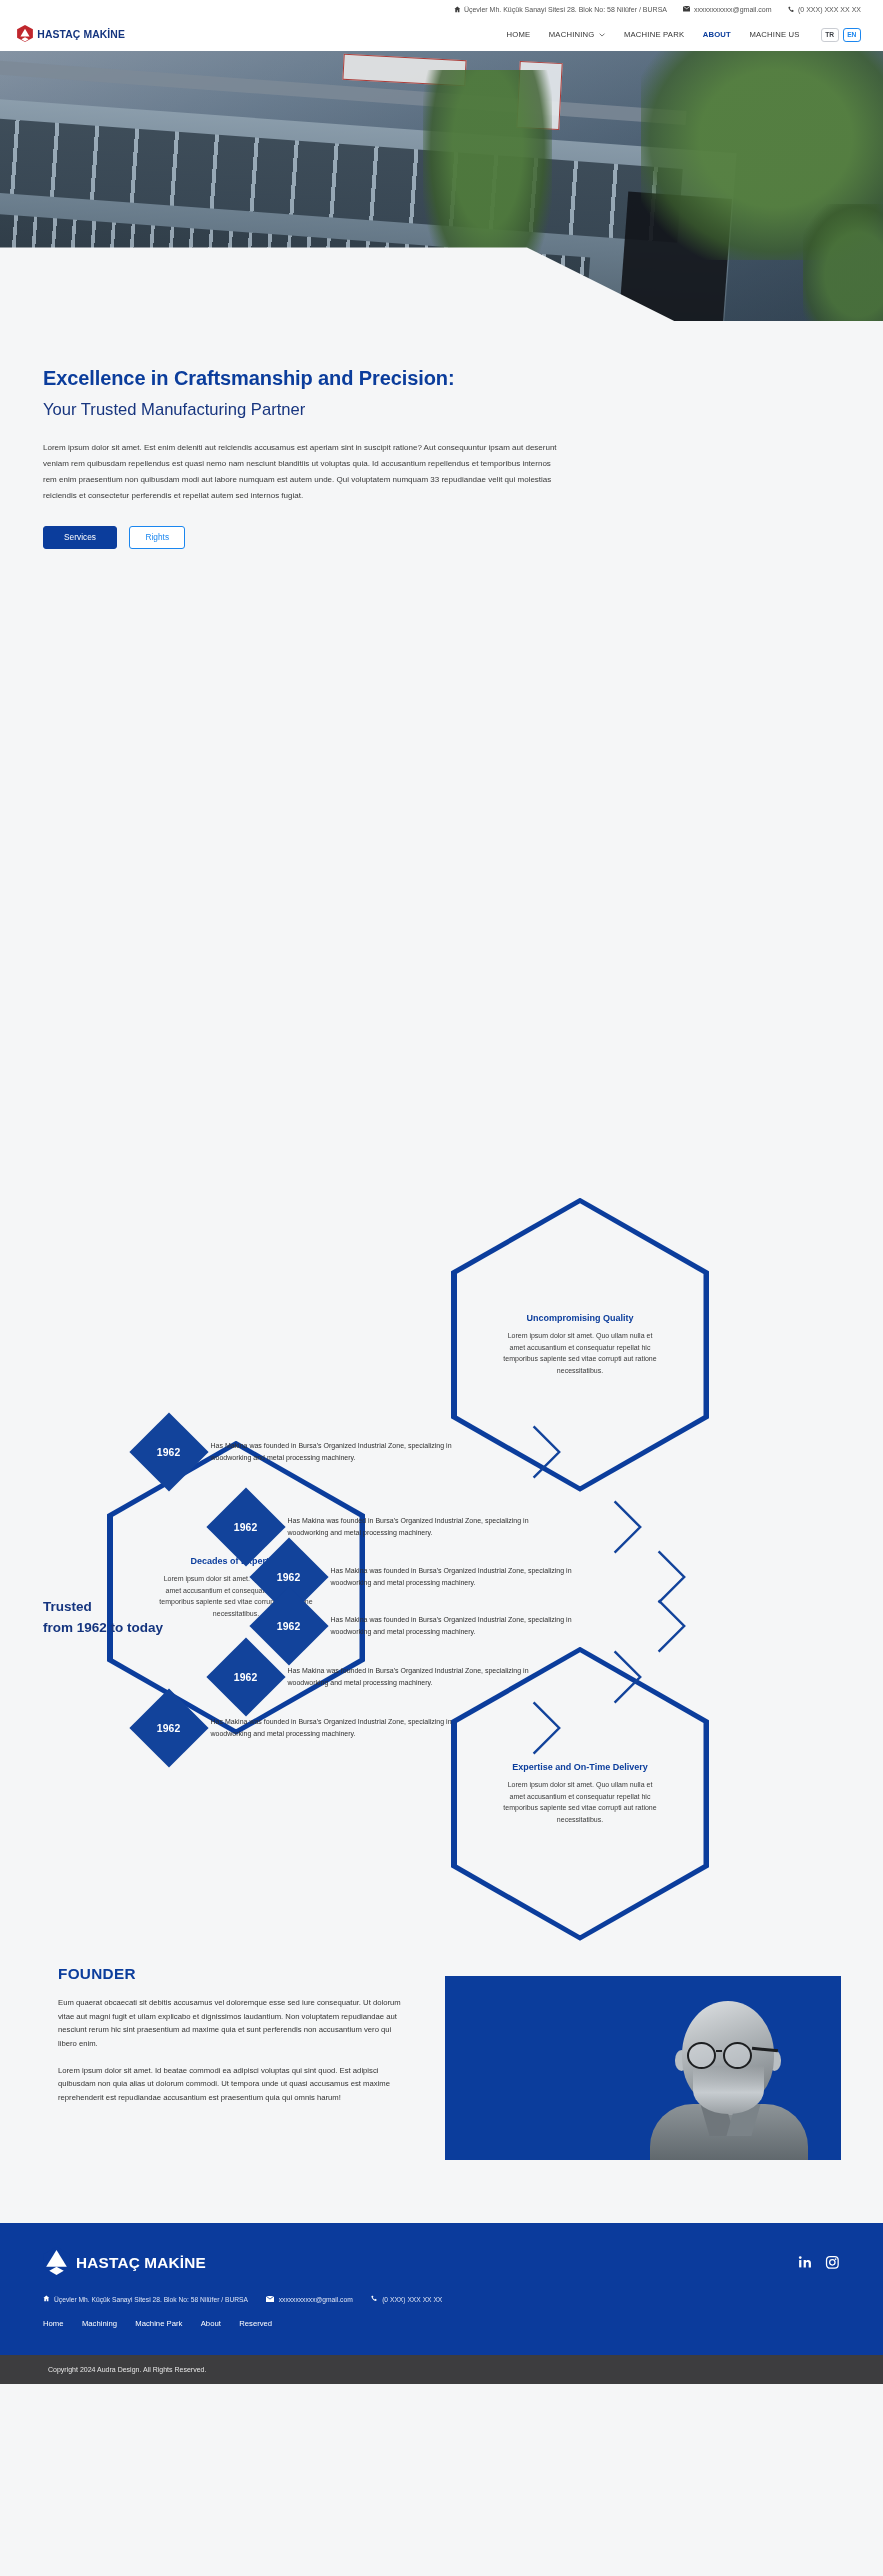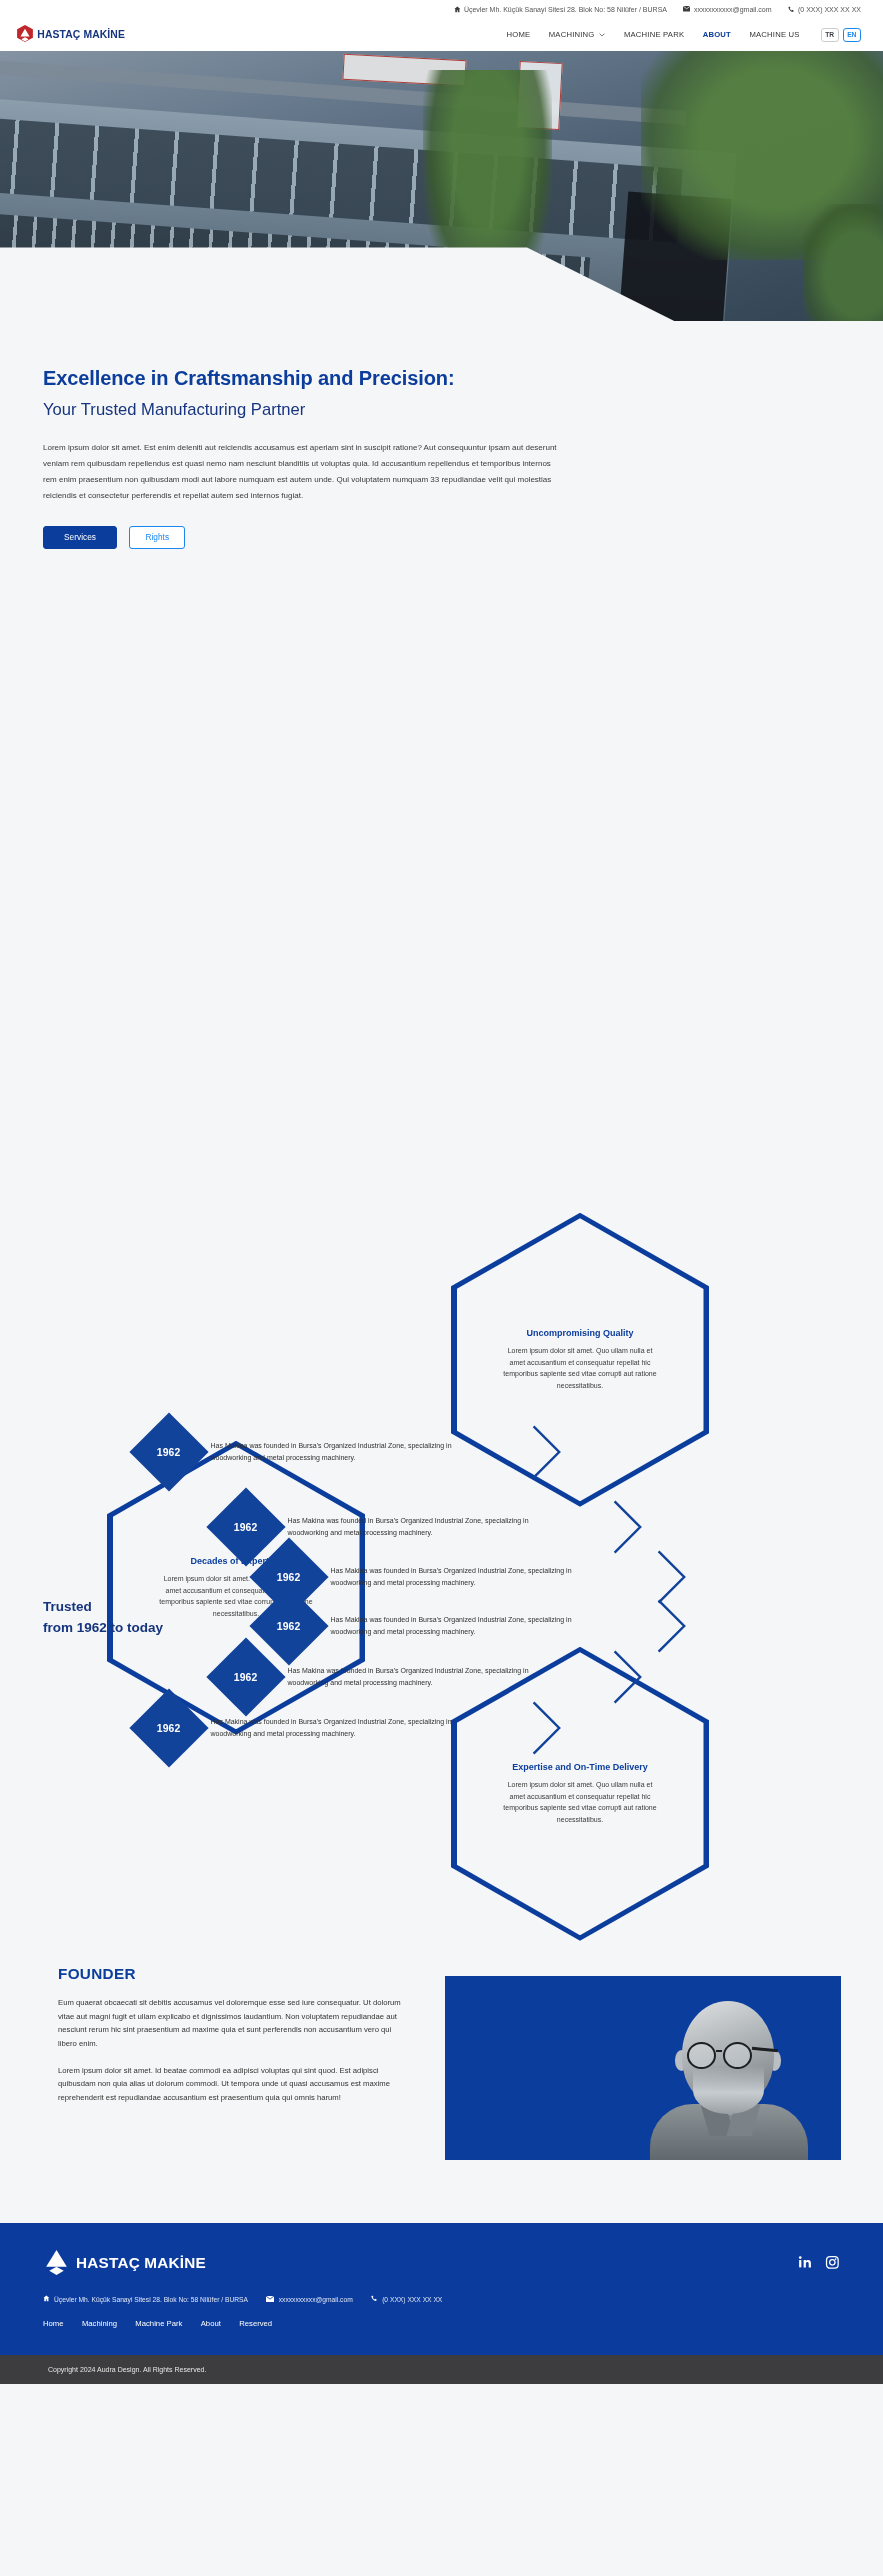--- a/index.html
+++ b/index.html
@@ -139,21 +139,21 @@
   }
   .hex .hex-inner {
     position:absolute; inset:5.5px;
     background:#f5f6f7;
     clip-path: polygon(50% 0%, 100% 25%, 100% 75%, 50% 100%, 0% 75%, 0% 25%);
   }
   .hex-content { position: relative; width: 159px; text-align:center; }
   .hex-title { font-size: 9px; font-weight:bold; color:#0b3d9c; margin-bottom:7.4px; }
   .hex-body { font-size: 7px; line-height:1.65; color:#3a3a3a; }
 
-  .hex-a { left: 451px; top: 603px; justify-content: center; }
+  .hex-a { left: 451px; top: 588px; justify-content: center; }
   .hex-b { left: 107px; top: 831px; }
   .hex-c { left: 451px; top: 1037px; }
 
   
   .timeline { position: relative; height: 509px; }
   .tl-heading {
     position:absolute; left: 43px; top: 184px;
     font-size: 13.5px; font-weight: bold; color:#15357f; line-height:1.55;
   }
   .tl-row { position:absolute; display:flex; align-items:center; }

